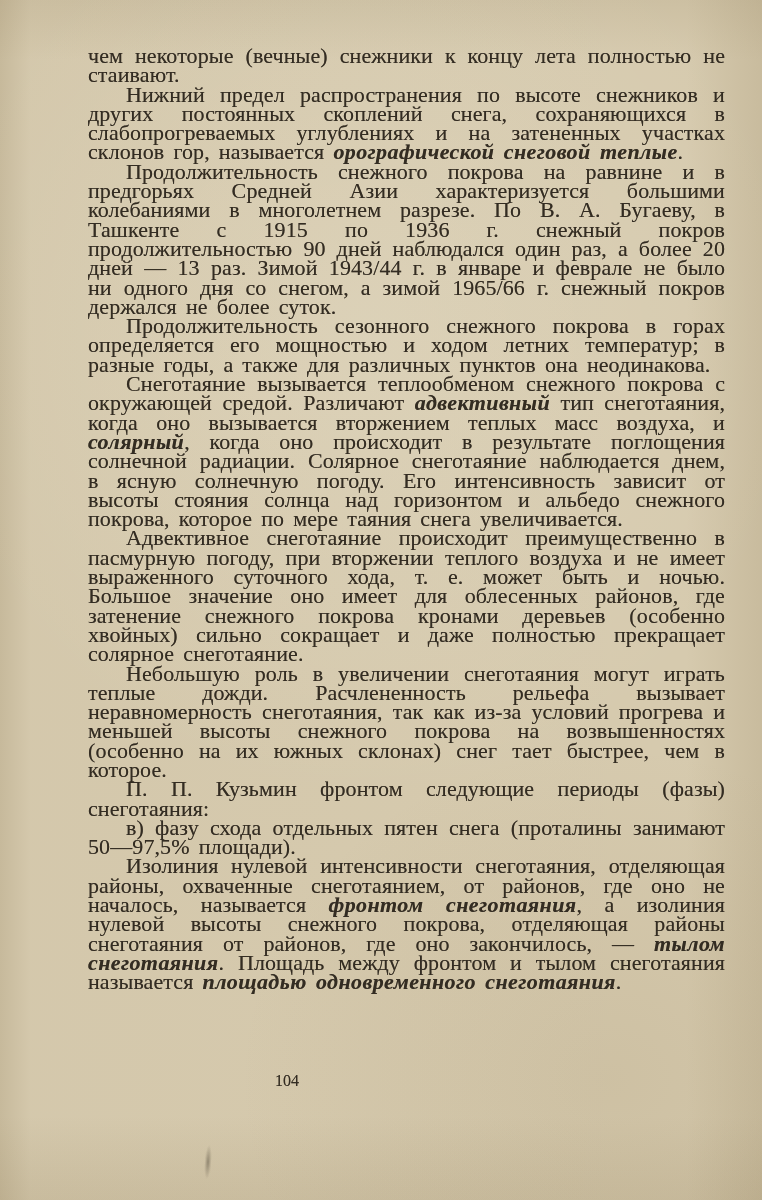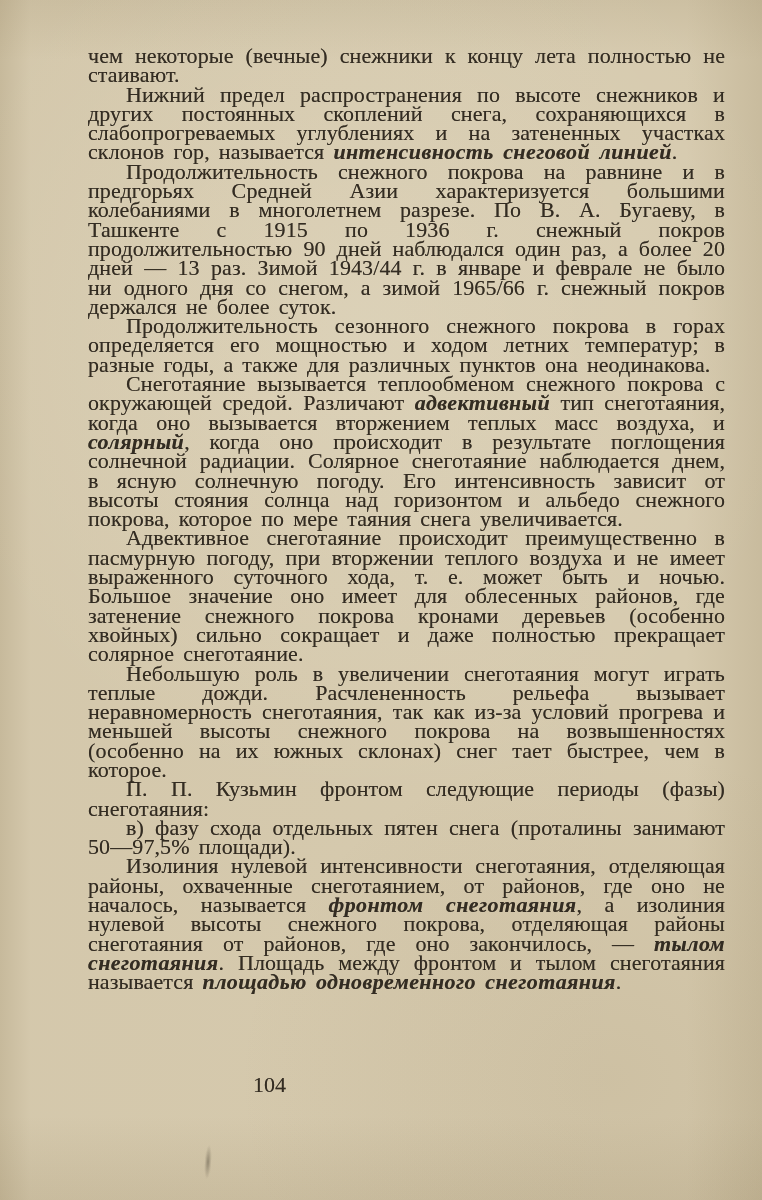--- a/index.html
+++ b/index.html
@@ -48,43 +48,43 @@
   em.bi {
     font-style: italic;
     font-weight: bold;
     letter-spacing: 0.4px;
   }
   .page-number {
     position: absolute;
     left: 253px;
     top: 1072px;
     width: 46px;
-    text-align: left;
+    text-align: right;
     color: #332c22;
-    font-size: 22px;
+    font-size: 16px;
     text-shadow: 0 0 0.5px rgba(51,44,34,0.55);
   }
   .ink-smudge {
     position: absolute;
     left: 203px;
     top: 1138px;
     width: 10px;
     height: 48px;
     background: radial-gradient(ellipse 45% 48% at 50% 50%, rgba(70,62,48,0.45), rgba(70,62,48,0) 75%);
     transform: rotate(4deg);
     filter: blur(0.4px);
   }
 </style>
 </head>
 <body>
 
 <div class="page">
   <div class="text-block" id="text-block">
       <p class="para"><span>чем некоторые (вечные) снежники к концу лета полностью не стаивают.</span></p>
-      <p class="para indent"><span>Нижний предел распространения по высоте снежников и других постоянных скоплений снега, сохраняющихся в слабопрогреваемых углублениях и на затененных участках склонов гор, называется </span><em class="bi">интенсивность снеговой линией</em><span>.</span></p>
+      <p class="para indent"><span>Нижний предел распространения по высоте снежников и других постоянных скоплений снега, сохраняющихся в слабопрогреваемых углублениях и на затененных участках склонов гор, называется </span><em class="bi">орографической снеговой теплые</em><span>.</span></p>
       <p class="para indent"><span>Продолжительность снежного покрова на равнине и в предгорьях Средней Азии характеризуется большими колебаниями в многолетнем разрезе. По В. А. Бугаеву, в Ташкенте с 1915 по 1936 г. снежный покров продолжительностью 90 дней наблюдался один раз, а более 20 дней — 13 раз. Зимой 1943/44 г. в январе и феврале не было ни одного дня со снегом, а зимой 1965/66 г. снежный покров держался не более суток.</span></p>
       <p class="para indent"><span>Продолжительность сезонного снежного покрова в горах определяется его мощностью и ходом летних температур; в разные годы, а также для различных пунктов она неодинакова.</span></p>
       <p class="para indent"><span>Снеготаяние вызывается теплообменом снежного покрова с окружающей средой. Различают </span><em class="bi">адвективный</em><span> тип снеготаяния, когда оно вызывается вторжением теплых масс воздуха, и </span><em class="bi">солярный</em><span>, когда оно происходит в результате поглощения солнечной радиации. Солярное снеготаяние наблюдается днем, в ясную солнечную погоду. Его интенсивность зависит от высоты стояния солнца над горизонтом и альбедо снежного покрова, которое по мере таяния снега увеличивается.</span></p>
       <p class="para indent"><span>Адвективное снеготаяние происходит преимущественно в пасмурную погоду, при вторжении теплого воздуха и не имеет выраженного суточного хода, т. е. может быть и ночью. Большое значение оно имеет для облесенных районов, где затенение снежного покрова кронами деревьев (особенно хвойных) сильно сокращает и даже полностью прекращает солярное снеготаяние.</span></p>
       <p class="para indent"><span>Небольшую роль в увеличении снеготаяния могут играть теплые дожди. Расчлененность рельефа вызывает неравномерность снеготаяния, так как из-за условий прогрева и меньшей высоты снежного покрова на возвышенностях (особенно на их южных склонах) снег тает быстрее, чем в которое.</span></p>
       <p class="para indent"><span>П. П. Кузьмин фронтом следующие периоды (фазы) снеготаяния:</span></p>
       <p class="para indent"><span>в) фазу схода отдельных пятен снега (проталины занимают 50—97,5% площади).</span></p>
       <p class="para indent"><span>Изолиния нулевой интенсивности снеготаяния, отделяющая районы, охваченные снеготаянием, от районов, где оно не началось, называется </span><em class="bi">фронтом снеготаяния</em><span>, а изолиния нулевой высоты снежного покрова, отделяющая районы снеготаяния от районов, где оно закончилось, — </span><em class="bi">тылом снеготаяния</em><span>. Площадь между фронтом и тылом снеготаяния называется </span><em class="bi">площадью одновременного снеготаяния</em><span>.</span></p>
     </div>
   <div class="page-number">104</div>

